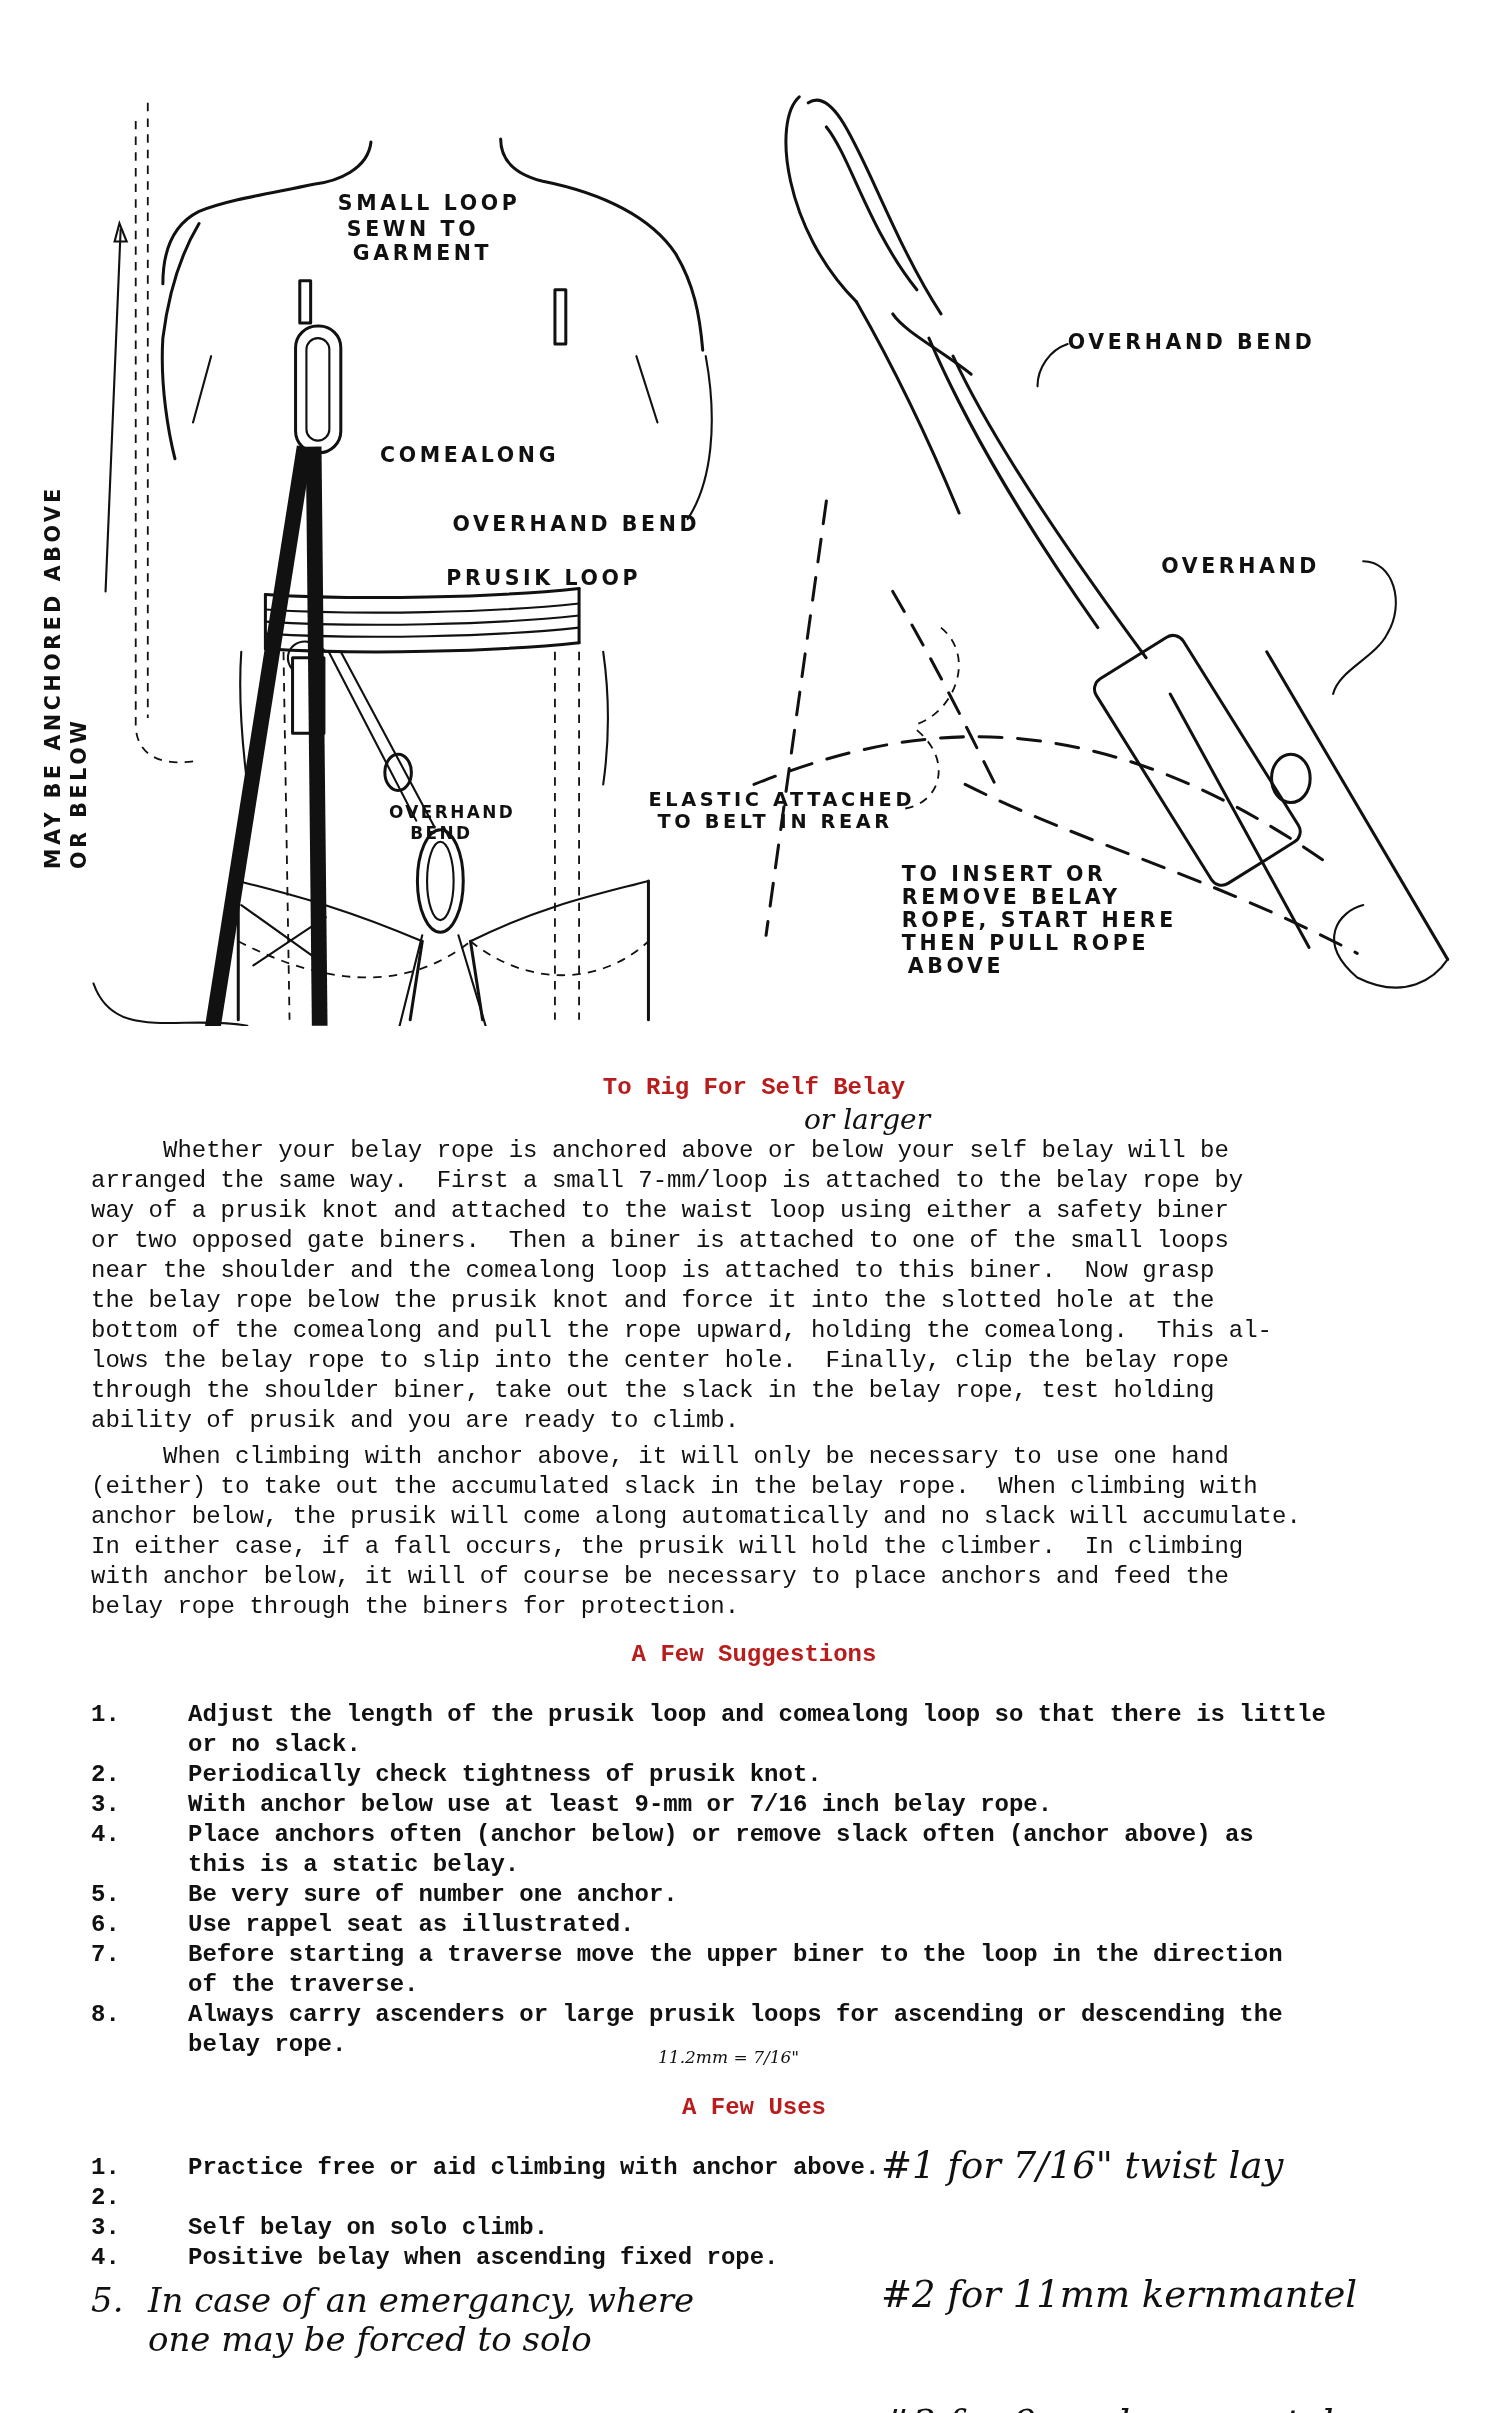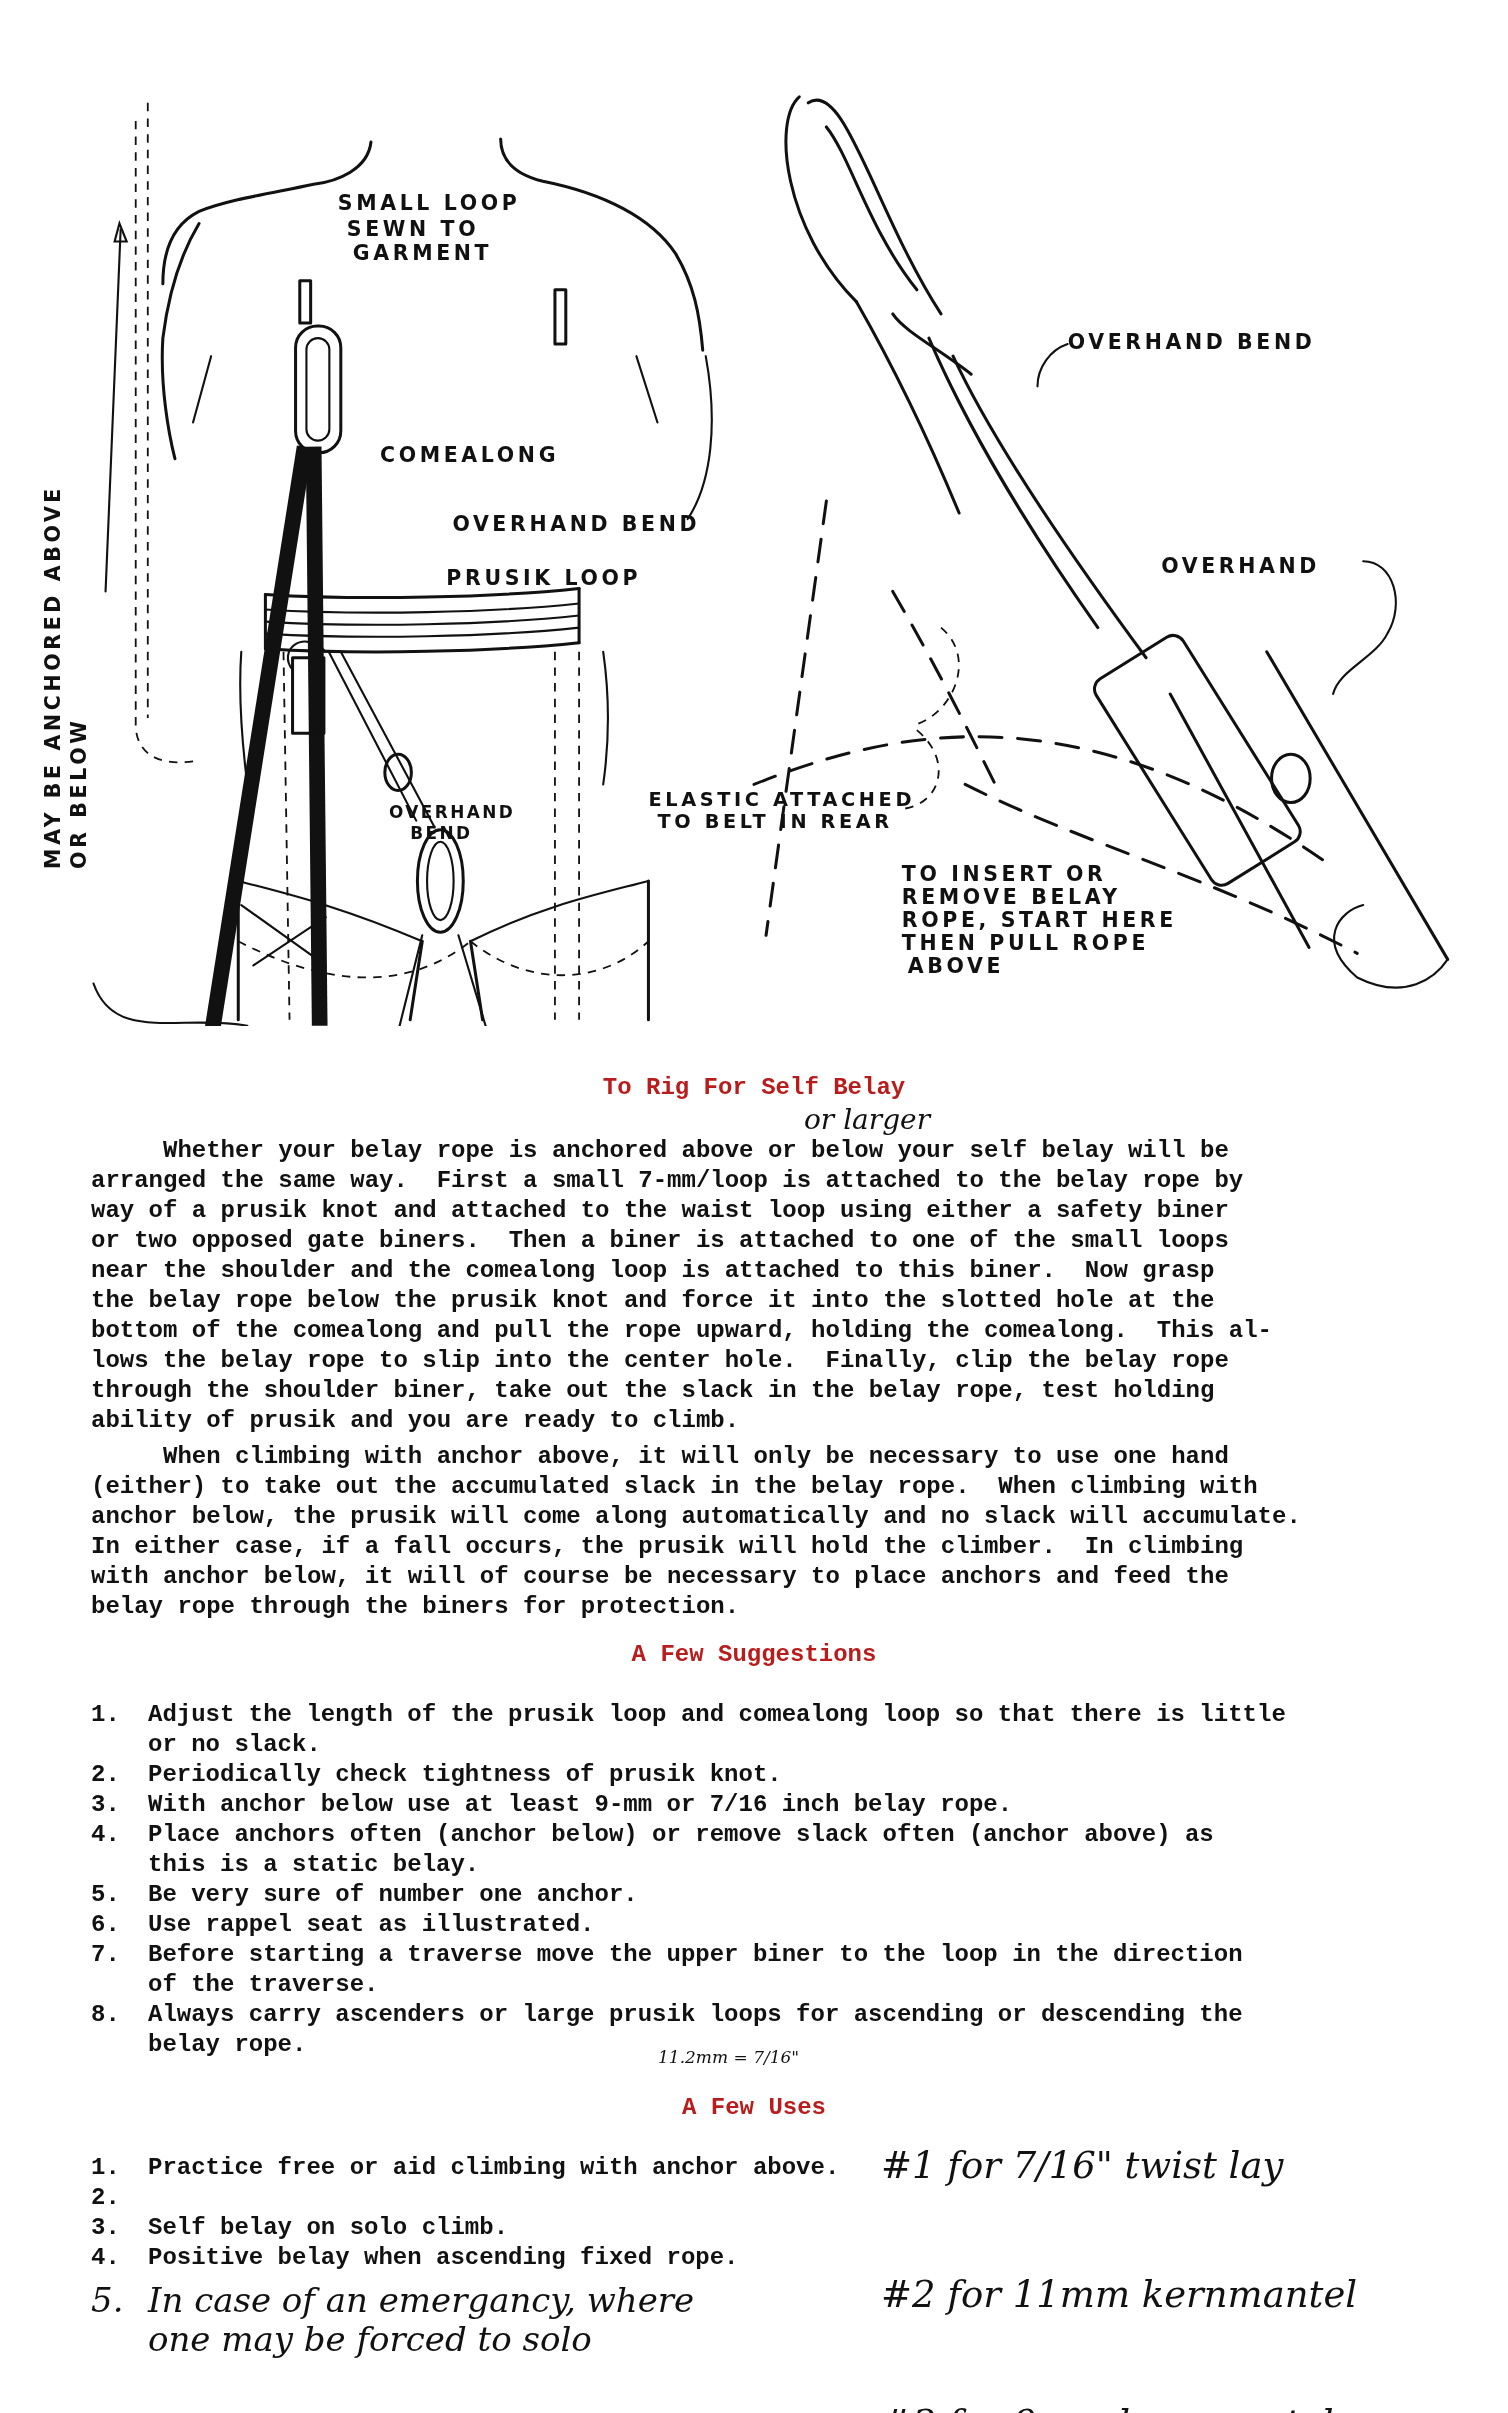--- a/index.html
+++ b/index.html
@@ -4,27 +4,27 @@
 <style>
   html, body { margin: 0; padding: 0; background: #ffffff; }
   body { width: 1508px; height: 2413px; position: relative; overflow: hidden; color: #111; }
   #figure { position: absolute; left: 0; top: 0; width: 1508px; height: 1026px; }
   .lbl { font-family: "DejaVu Sans", sans-serif; font-size: 34px; letter-spacing: 6px; fill: #111; font-weight: bold; }
   .stroke { fill: none; stroke: #111; stroke-width: 5; stroke-linecap: round; stroke-linejoin: round; }
   .thin { fill: none; stroke: #111; stroke-width: 3.5; stroke-linecap: round; }
   .dash { fill: none; stroke: #111; stroke-width: 5; stroke-dasharray: 38 26; stroke-linecap: round; }
   .dashthin { fill: none; stroke: #111; stroke-width: 3; stroke-dasharray: 14 12; }
   .rope { fill: none; stroke: #111; stroke-width: 26; stroke-linecap: butt; }
-  .typed { position: absolute; font-family: "Liberation Mono", "DejaVu Sans Mono", monospace; font-size: 24px; line-height: 30px; font-weight: bold; color: #111; white-space: pre; }
+  .typed { position: absolute; font-family: "Liberation Mono", "DejaVu Sans Mono", monospace; font-size: 24px; line-height: 30px; font-weight: normal; color: #111; white-space: pre; }
   .title { position: absolute; left: 0; width: 1508px; text-align: center; font-family: "Liberation Mono", monospace; font-size: 24px; font-weight: bold; color:#b91c1c; }
   .hand { position: absolute; font-family: "DejaVu Serif", serif; font-style: italic; color: #111; white-space: pre; }
   .list { position: absolute; left: 91px; font-family: "Liberation Mono", monospace; font-size: 24px; line-height: 30px; font-weight: bold; color:#111; }
   .li { display: flex; }
   .li .num { width: 57px; flex: none; }
-  .li .txt { white-space: pre-wrap; }
+  .li .txt { white-space: pre-wrap; margin-left: 40px; }
 </style>
 </head>
 <body>
 
 <svg id="figure" viewBox="0 0 2500 1700" xmlns="http://www.w3.org/2000/svg">
 
   <g>
     <path class="stroke" d="M615 235 C610 280 560 300 520 305 C450 320 380 330 330 350 C290 370 270 410 270 470"></path>
     <path class="stroke" d="M830 230 C830 270 860 290 900 300 C1000 320 1080 360 1120 420 C1150 470 1160 520 1165 580"></path>
     <path class="stroke" d="M330 370 C300 420 280 480 270 560 C265 640 280 720 290 760"></path>

